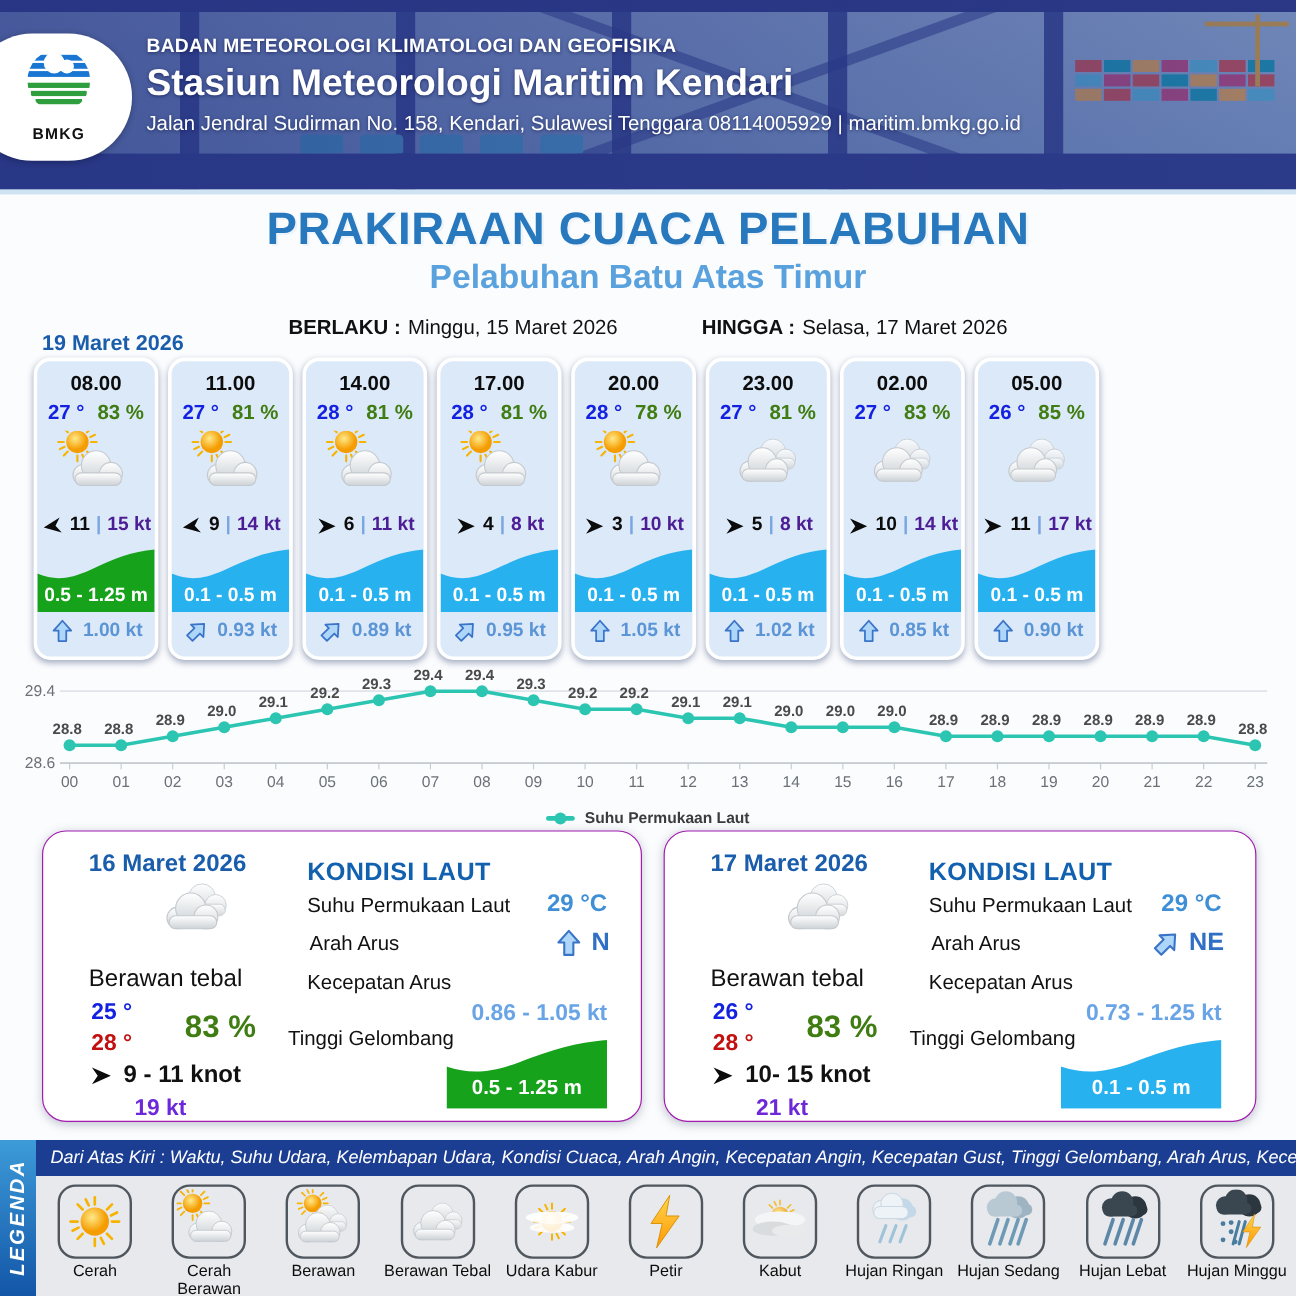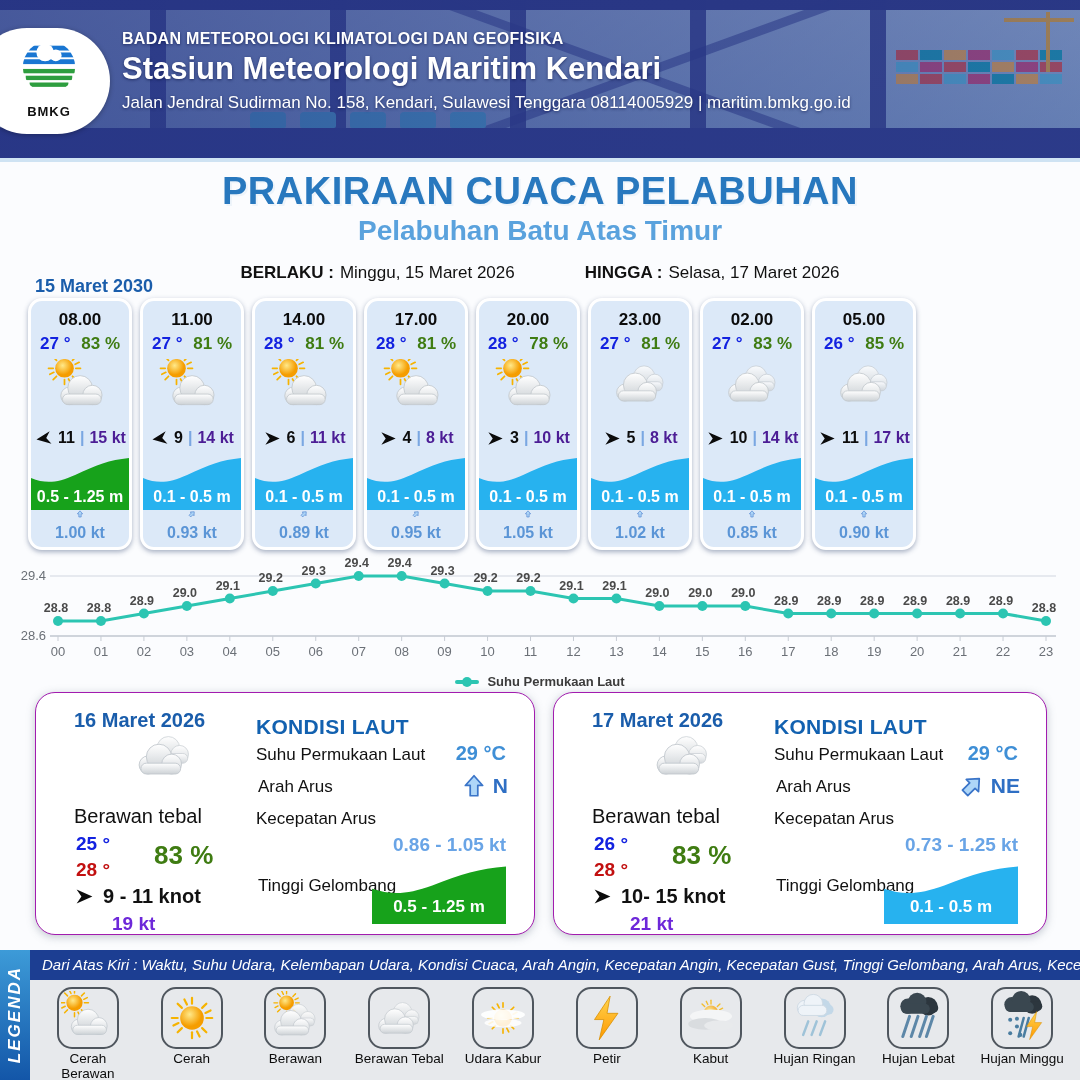--- a/index.html
+++ b/index.html
@@ -57,21 +57,21 @@
   .fc-icon { height:72px; display:flex; align-items:center; justify-content:center; }
   .fc-wind { display:flex; align-items:center; justify-content:center; gap:5px;
              height:24px; font-size:16px; font-weight:bold; }
   .fc-wind .n { color:#0c0c0c; } .fc-wind .s { color:#7aa7e2; } .fc-wind .g { color:#4c1d95; }
   .flipx { transform:scaleX(-1) rotate(8deg); }
   .fc-wave { position:relative; height:58px; margin-top:2px; }
   .fc-wave svg { position:absolute; inset:0; width:100%; height:100%; }
   .fc-wave span { position:absolute; left:0; right:0; bottom:4px; text-align:center;
                   color:#fff; font-size:16px; font-weight:bold; }
   .fc-cur { height:32px; display:flex; align-items:center; justify-content:center; gap:6px;
-            font-size:16px; font-weight:bold; color:#5b95d6;flex-direction:column; }
+            font-size:16px; font-weight:bold; color:#5b95d6; }
   .rot45 { transform:rotate(45deg); }
 
   
   .chart-wrap { position:absolute; left:18px; top:558px; width:1044px; height:114px; }
   .chart-legend { position:absolute; left:0; top:674px; width:1080px;
                   display:flex; align-items:center; justify-content:center; gap:8px; }
   .cl-marker { position:relative; width:24px; height:10px; }
   .cl-marker .bar { position:absolute; left:0; top:3px; width:24px; height:4px;
                     background:#2cc5b2; border-radius:2px; }
   .cl-marker .dot { position:absolute; left:7px; top:0; width:10px; height:10px;
@@ -95,21 +95,21 @@
   .dc-gust { position:absolute; left:76px; top:220px; font-size:19px; font-weight:bold; color:#6d28d9; }
   .sea-head { position:absolute; left:220px; top:22px; font-size:21px; font-weight:bold;
               color:#1261b0; letter-spacing:.3px; }
   .sea-lab1 { position:absolute; left:220px; top:52px; font-size:17px; color:#111; }
   .sea-val1 { position:absolute; right:28px; top:49px; font-size:20px; font-weight:bold; color:#3f8fd6; }
   .sea-lab2 { position:absolute; left:222px; top:84px; font-size:17px; color:#111; }
   .sea-dir  { position:absolute; right:26px; top:80px; display:flex; align-items:center; gap:6px;
               font-size:21px; font-weight:bold; color:#2f6fc4; }
   .sea-lab3 { position:absolute; left:220px; top:116px; font-size:17px; color:#111; }
   .sea-val3 { position:absolute; right:28px; top:141px; font-size:19px; font-weight:bold; color:#69a4e6; }
-  .sea-lab4 { position:absolute; left:222px; top:163px; font-size:17px; color:#111;margin-top:20px; }
+  .sea-lab4 { position:absolute; left:204px; top:163px; font-size:17px; color:#111; }
   .sea-wavebox { position:absolute; right:28px; bottom:10px; width:134px; height:64px; }
   .sea-wavebox svg { position:absolute; inset:0; width:100%; height:100%; }
   .sea-wavebox span { position:absolute; left:0; right:0; bottom:7px; text-align:center;
                       color:#fff; font-size:17px; font-weight:bold; }
 
   
   .legend { position:absolute; left:0; top:950px; width:1080px; height:130px; }
   .lg-bar { position:absolute; left:0; top:0; width:30px; height:130px;
             background:linear-gradient(180deg,#3d9bd8,#1356a8);
             display:flex; align-items:center; justify-content:center; }
@@ -370,21 +370,21 @@
 
   <div class="titleband">
     <div class="title-main">PRAKIRAAN CUACA PELABUHAN</div>
     <div class="title-sub">Pelabuhan Batu Atas Timur</div>
     <div class="validity">
       <span><b>BERLAKU :</b><span>Minggu, 15 Maret 2026</span></span>
       <span><b>HINGGA :</b><span>Selasa, 17 Maret 2026</span></span>
     </div>
   </div>
 
-  <div class="fdate">15 Maret 2030</div>
+  <div class="fdate">19 Maret 2026</div>
 
   <div class="cards">
 
     <div class="fcard">
       <div class="fc-time">08.00</div>
       <div class="fc-th">
           <span class="fc-temp">27 °</span>
           <span class="fc-hum">83 %</span>
         </div>
       <div class="fc-icon">
@@ -835,33 +835,33 @@
   </div>
 
   <div class="legend">
     <div class="lg-bar">
         <span>LEGENDA</span>
       </div>
     <div class="lg-strip">Dari Atas Kiri : Waktu, Suhu Udara, Kelembapan Udara, Kondisi Cuaca, Arah Angin, Kecepatan Angin, Kecepatan Gust, Tinggi Gelombang, Arah Arus, Kecepatan Arus</div>
     <div class="lg-items">
       <div class="lg-item">
           <div class="lg-box">
+            <svg width="54" height="54">
+              <use href="#sym-sun"></use>
+            </svg>
+          </div>
+          <div class="lg-label">Cerah</div>
+        </div>
+      <div class="lg-item">
+          <div class="lg-box">
             <svg width="54" height="54" viewBox="0 0 64 64">
               <use href="#sym-suncloud"></use>
             </svg>
           </div>
           <div class="lg-label">Cerah Berawan</div>
-        </div>
-      <div class="lg-item">
-          <div class="lg-box">
-            <svg width="54" height="54">
-              <use href="#sym-sun"></use>
-            </svg>
-          </div>
-          <div class="lg-label">Cerah</div>
         </div>
       <div class="lg-item">
           <div class="lg-box">
             <svg width="54" height="54" viewBox="0 0 64 64">
               <use href="#sym-sun" x="2" y="-6" width="40" height="40"></use>
               <use href="#sym-cloud2" y="2"></use>
             </svg>
           </div>
           <div class="lg-label">Berawan</div>
         </div>
@@ -901,20 +901,28 @@
           <div class="lg-box">
             <svg width="54" height="54" viewBox="0 0 64 64">
               <use href="#sym-rain-light"></use>
             </svg>
           </div>
           <div class="lg-label">Hujan Ringan</div>
         </div>
       <div class="lg-item">
           <div class="lg-box">
             <svg width="54" height="54" viewBox="0 0 64 64">
+              <use href="#sym-rain-med"></use>
+            </svg>
+          </div>
+          <div class="lg-label">Hujan Sedang</div>
+        </div>
+      <div class="lg-item">
+          <div class="lg-box">
+            <svg width="54" height="54" viewBox="0 0 64 64">
               <use href="#sym-rain-heavy"></use>
             </svg>
           </div>
           <div class="lg-label">Hujan Lebat</div>
         </div>
       <div class="lg-item">
           <div class="lg-box">
             <svg width="54" height="54" viewBox="0 0 64 64">
               <use href="#sym-storm"></use>
             </svg>

